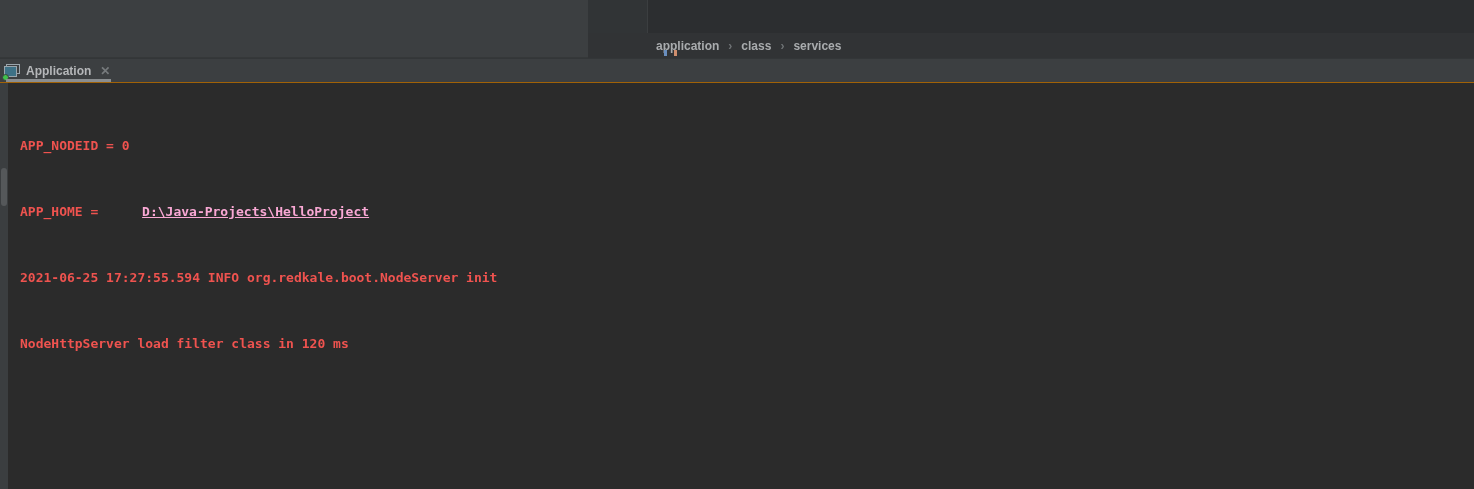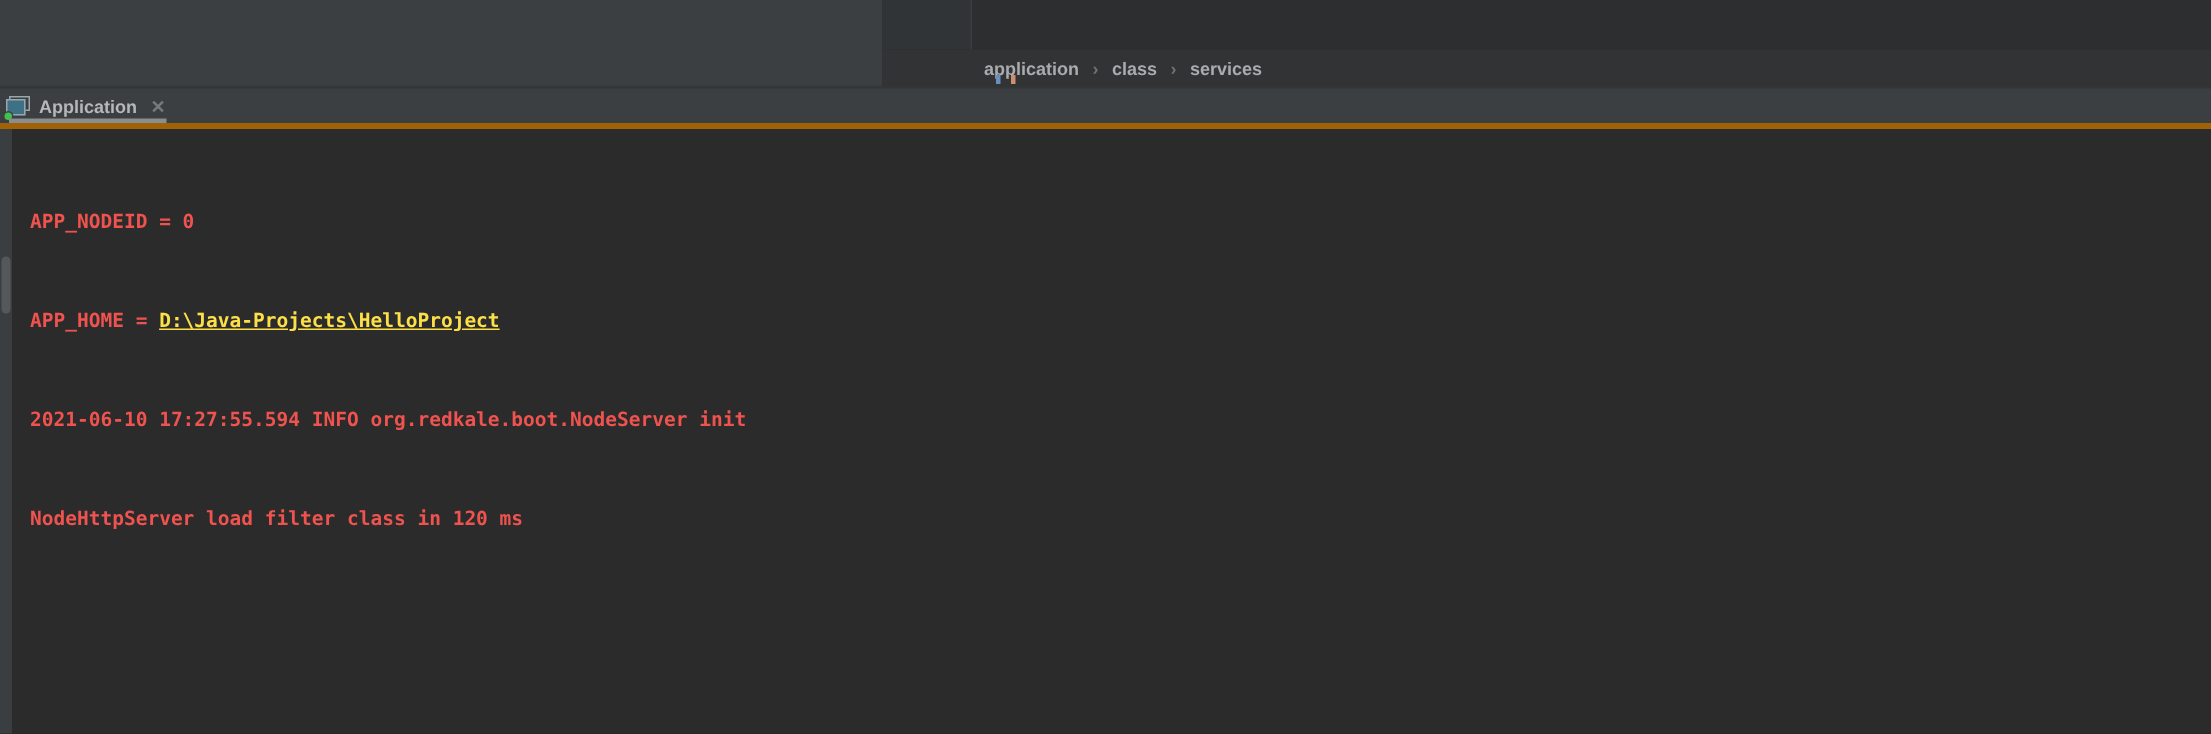--- a/index.html
+++ b/index.html
@@ -26,27 +26,27 @@
   .tab-close { color:#767a7c; font-size:12px; margin-left:9px; cursor:pointer; }
   .tab-underline { position:absolute; left:6px; bottom:0; width:105px; height:3px; background:#8a8e90; }
 
   .run-icon { position:relative; width:16px; height:15px; flex:none; }
   .run-icon .back  { position:absolute; right:0; top:0; width:14px; height:10px; border:1px solid #9aa5ac; }
   .run-icon .front { position:absolute; left:0; top:2px; width:13px; height:11px; border:1px solid #9aa5ac; background:#3d7186; }
   .run-icon .dot   { position:absolute; left:-2px; bottom:-2px; width:7px; height:7px; border-radius:50%;
                      background:#3fc14b; border:1px solid #3c3f41; }
 
   
-  .console { position:absolute; left:0; top:82px; width:1474px; height:407px; background:#2b2b2b; border-top:4px solid #a16207; }
+  .console { position:absolute; left:0; top:82px; width:1474px; height:407px; background:#2b2b2b; border-top:1px solid #a16207; }
   .console-gutter { position:absolute; left:0; top:0; width:8px; height:407px; background:#3b3e40; }
   .console-thumb { position:absolute; left:1px; top:85px; width:6px; height:38px; background:#55585a; border-radius:3px; cursor:pointer; }
   .console-lines { position:absolute; left:20px; top:8px; font-family:"DejaVu Sans Mono", monospace;
                    font-size:13px; line-height:22px; color:#ef534f; white-space:pre; }
   .cline { height:22px; }
-  .console-link { color:#fde047; text-decoration:underline; cursor:pointer; }
+  .console-link { color:#f9a8d4; text-decoration:underline; cursor:pointer;margin-left:36px; }
 </style>
 </head>
 <body>
 
 <div class="top-area">
   <div class="left-pane"></div>
   <div class="editor-top"></div>
   <div class="editor-gutter"></div>
   <div class="breadcrumb-bar">
     <span class="crumb">application</span>
@@ -72,21 +72,21 @@
   <div class="tab-underline"></div>
 </div>
 
 <div class="console">
   <div class="console-gutter">
     <div class="console-thumb"></div>
   </div>
   <div class="console-lines">
     <div class="cline">APP_NODEID = 0</div>
     <div class="cline"><span>APP_HOME = </span><a class="console-link">D:\Java-Projects\HelloProject</a></div>
-    <div class="cline">2021-06-10 17:27:55.594 INFO org.redkale.boot.NodeServer init</div>
+    <div class="cline">2021-06-25 17:27:55.594 INFO org.redkale.boot.NodeServer init</div>
     <div class="cline">NodeHttpServer load filter class in 120 ms</div>
     
     
     
     
     
     
     
     
     

